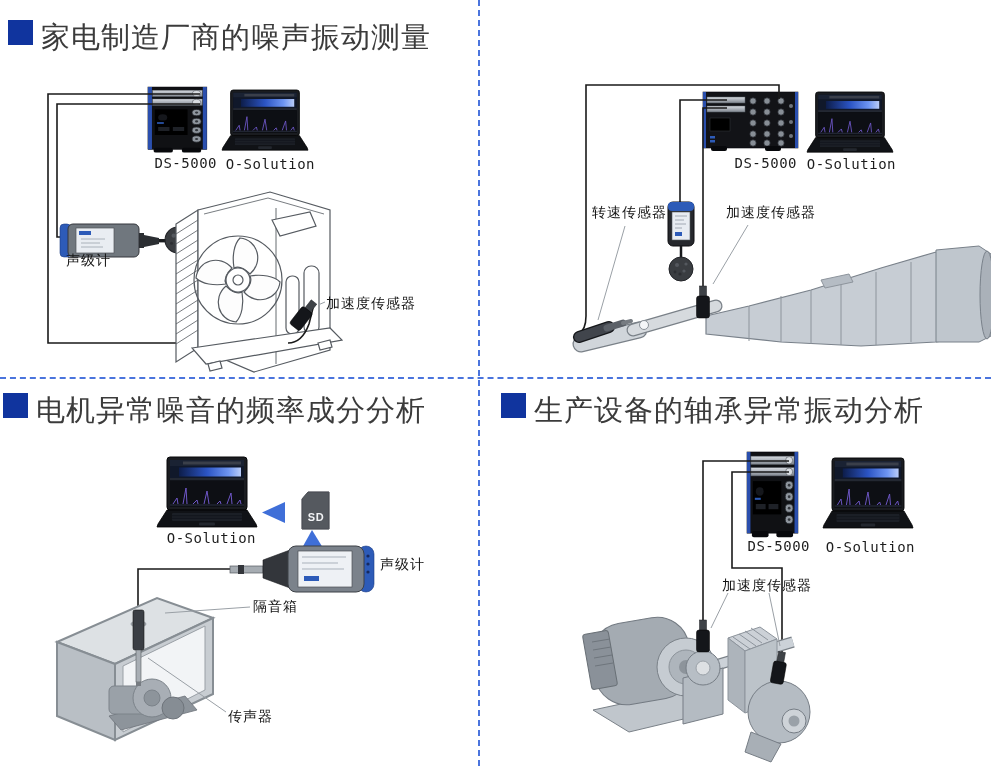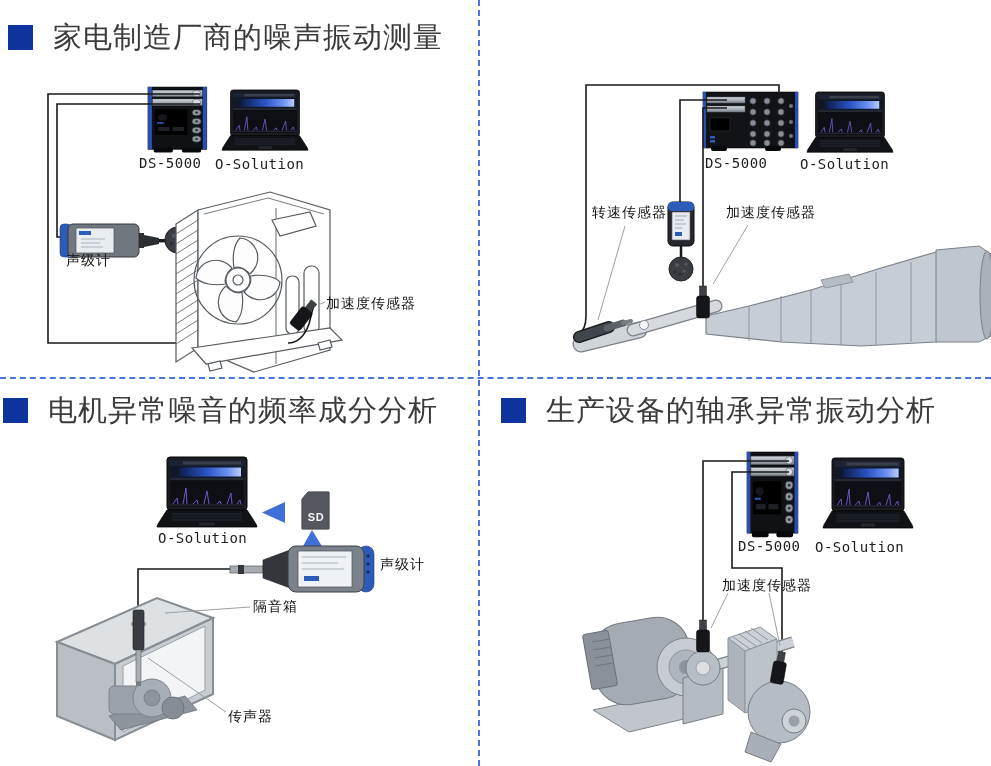--- a/index.html
+++ b/index.html
@@ -1,25 +1,25 @@
 <!DOCTYPE html>
 <html><head>
 <meta charset="utf-8">
 <style>
   html,body{margin:0;padding:0;background:#fff;}
   #canvas{position:relative;width:991px;height:766px;background:#ffffff;overflow:hidden;
           font-family:"Liberation Sans",sans-serif;}
   .divider-v{position:absolute;left:478px;top:0;height:766px;width:0;border-left:2px dashed #4a74dd;}
   .divider-h{position:absolute;top:377px;left:0;width:991px;height:0;border-top:2px dashed #4a74dd;}
-  .sec-title{position:absolute;display:flex;align-items:center;gap:20px;white-space:nowrap;}
+  .sec-title{position:absolute;display:flex;gap:8px;white-space:nowrap;}
   .sec-title .sq{display:inline-block;width:25px;height:25px;background:#10349e;flex:0 0 auto;}
   .sec-title .tx{font-family:"Liberation Serif",serif;font-size:29px;color:#3b3b3b;
                  letter-spacing:1px;line-height:34px;}
   .dev-label{position:absolute;font-family:"DejaVu Sans Mono",monospace;font-size:14px;
-             color:#1c1c1c;text-align:left;letter-spacing:0.5px;}
+             color:#1c1c1c;text-align:right;letter-spacing:0.5px;}
   .cjk-label{position:absolute;font-family:Liberation Sans, sans-serif;font-size:14px;
              color:#141414;letter-spacing:1px;white-space:nowrap;}
   .sd-text{position:absolute;font-family:"Liberation Sans",sans-serif;font-weight:bold;
            font-size:11px;color:#f2f3f5;text-align:center;letter-spacing:0.5px;margin-top:11px;}
   svg{position:absolute;}
 </style>
 </head>
 <body>
 
 <div id="canvas">

